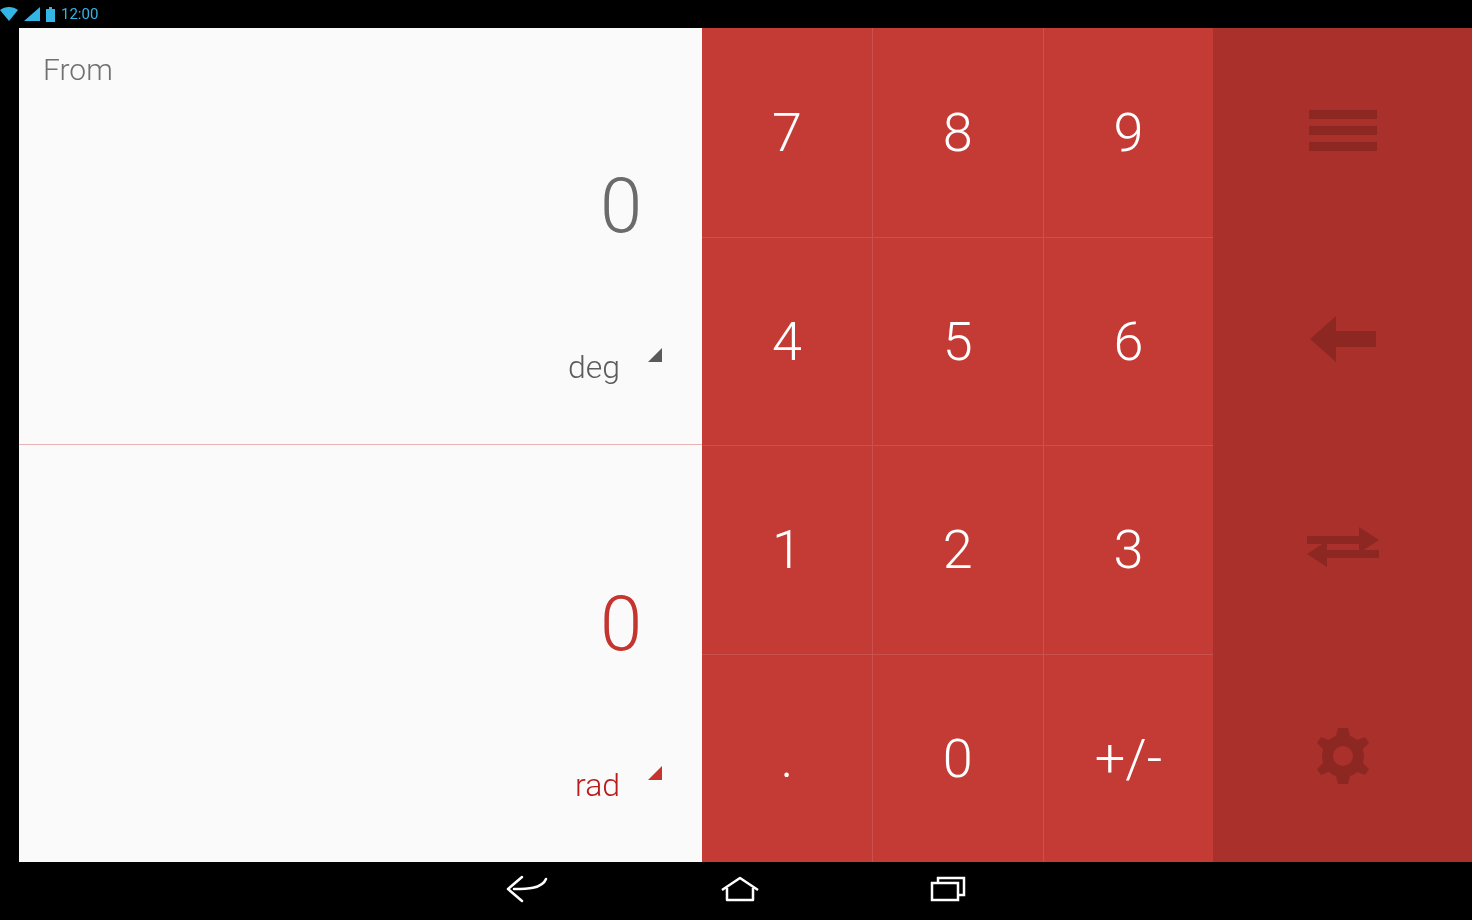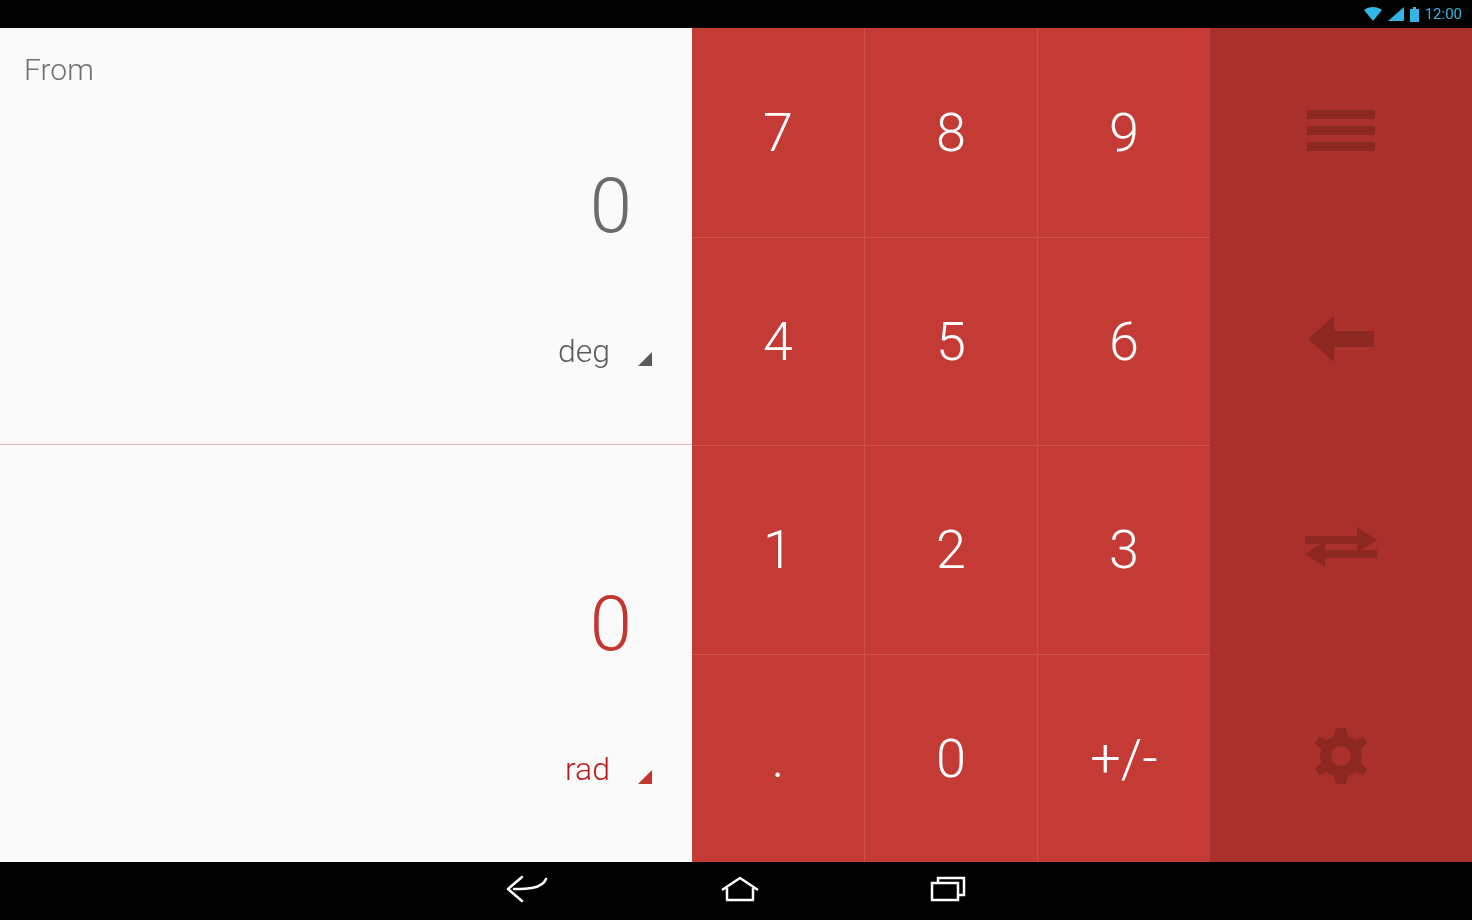--- a/index.html
+++ b/index.html
@@ -3,41 +3,41 @@
 <meta charset="utf-8">
 <style>
   * { margin: 0; padding: 0; box-sizing: border-box; }
   html, body { width: 1472px; height: 920px; font-family: "Roboto", "Helvetica Neue", Arial, sans-serif; overflow: hidden; background: #000; }
   
   
   .status-bar {
     height: 28px;
     background: #000;
     display: flex;
-    justify-content: flex-end;
     align-items: center;
     padding-right: 10px;
     color: #33b5e5;
     font-size: 15px;
     gap: 6px;
   }
   .status-bar svg { display: block; }
   
   
   .content {
     height: 834px;
     display: flex;
   }
   
   
   .left-panel {
     width: 692px;
     background: #fafafa;
     display: flex;
     flex-direction: column;
+    margin-left: 19px;
   }
   .section {
     height: 50%;
     position: relative;
     padding: 24px;
   }
   .section.from { border-bottom: 1px solid #e4b5b4; }
   .section-label {
     font-size: 30px;
     color: #707070;
@@ -51,26 +51,26 @@
     transform: translateY(-50%);
     font-size: 76px;
     font-weight: 300;
     color: #6b6b6b;
     margin-top: -30px;
   }
   .section.to .value-display { color: #c53530; }
   .unit-select {
     position: absolute;
     right: 40px;
-    bottom: 74px;
+    bottom: 58px;
     font-size: 32px;
     color: #5c5c5c;
     font-weight: 300;
     display: flex;
-    align-items: flex-end;
+    align-items: flex-start;
     gap: 28px;
   }
   .section.to .unit-select { color: #b91c1c; }
   .spinner-caret {
     width: 0; height: 0;
     border-style: solid;
     border-width: 0 0 14px 14px;
     border-color: transparent transparent #5a5a5a transparent;
     margin-bottom: 4px;
   }

